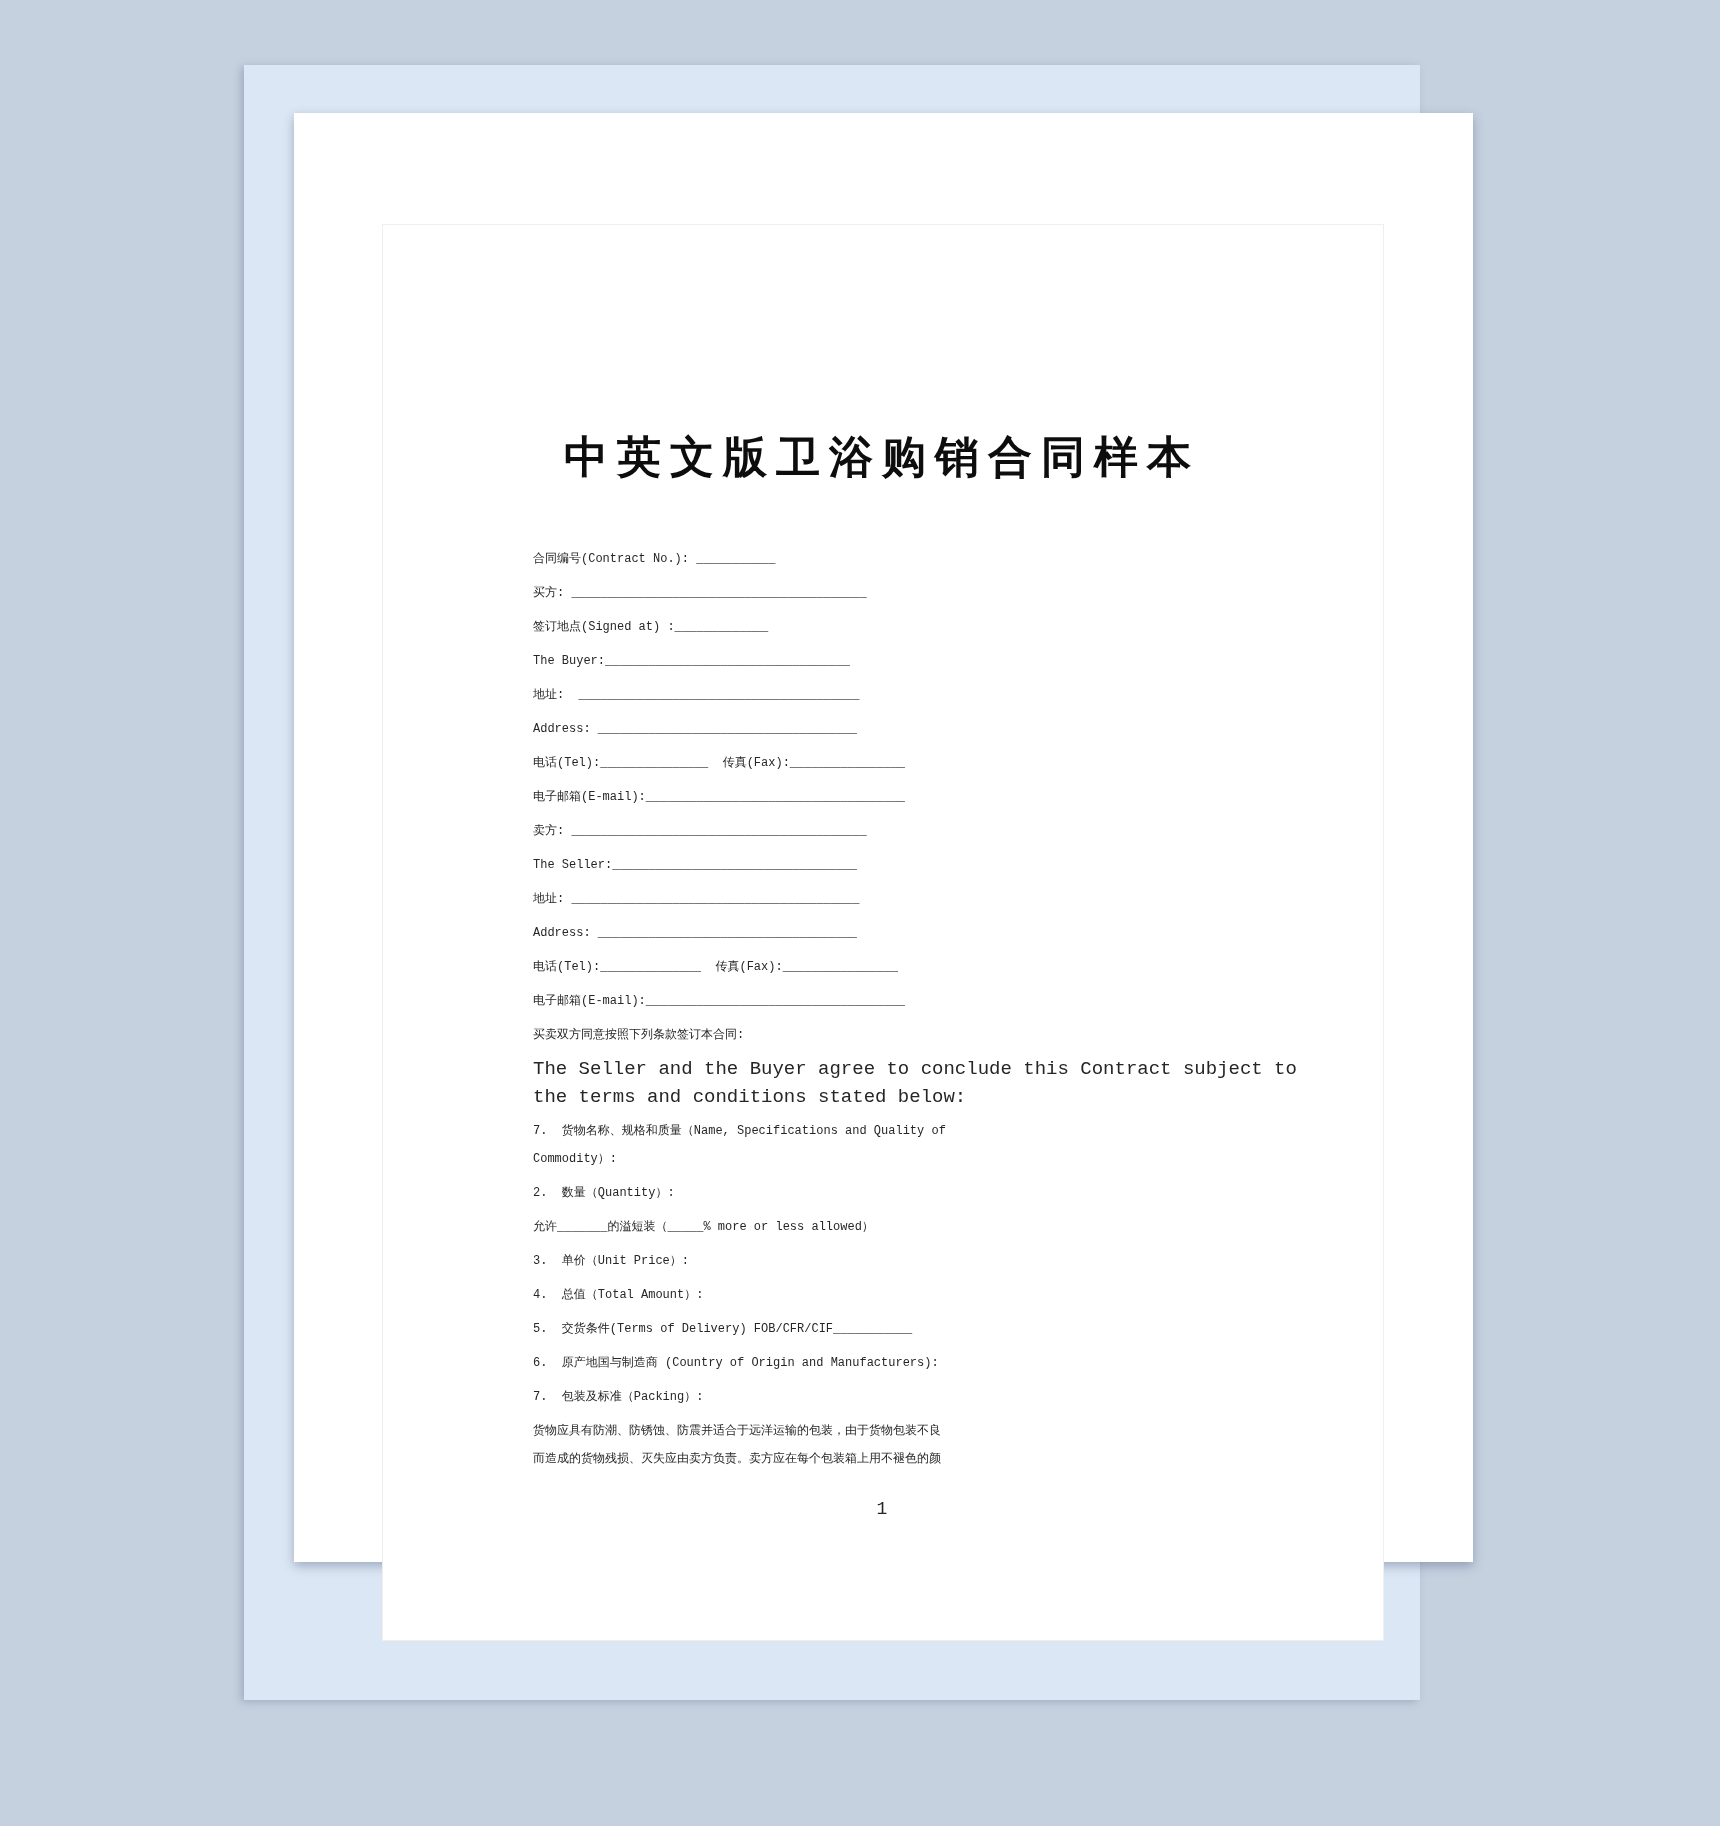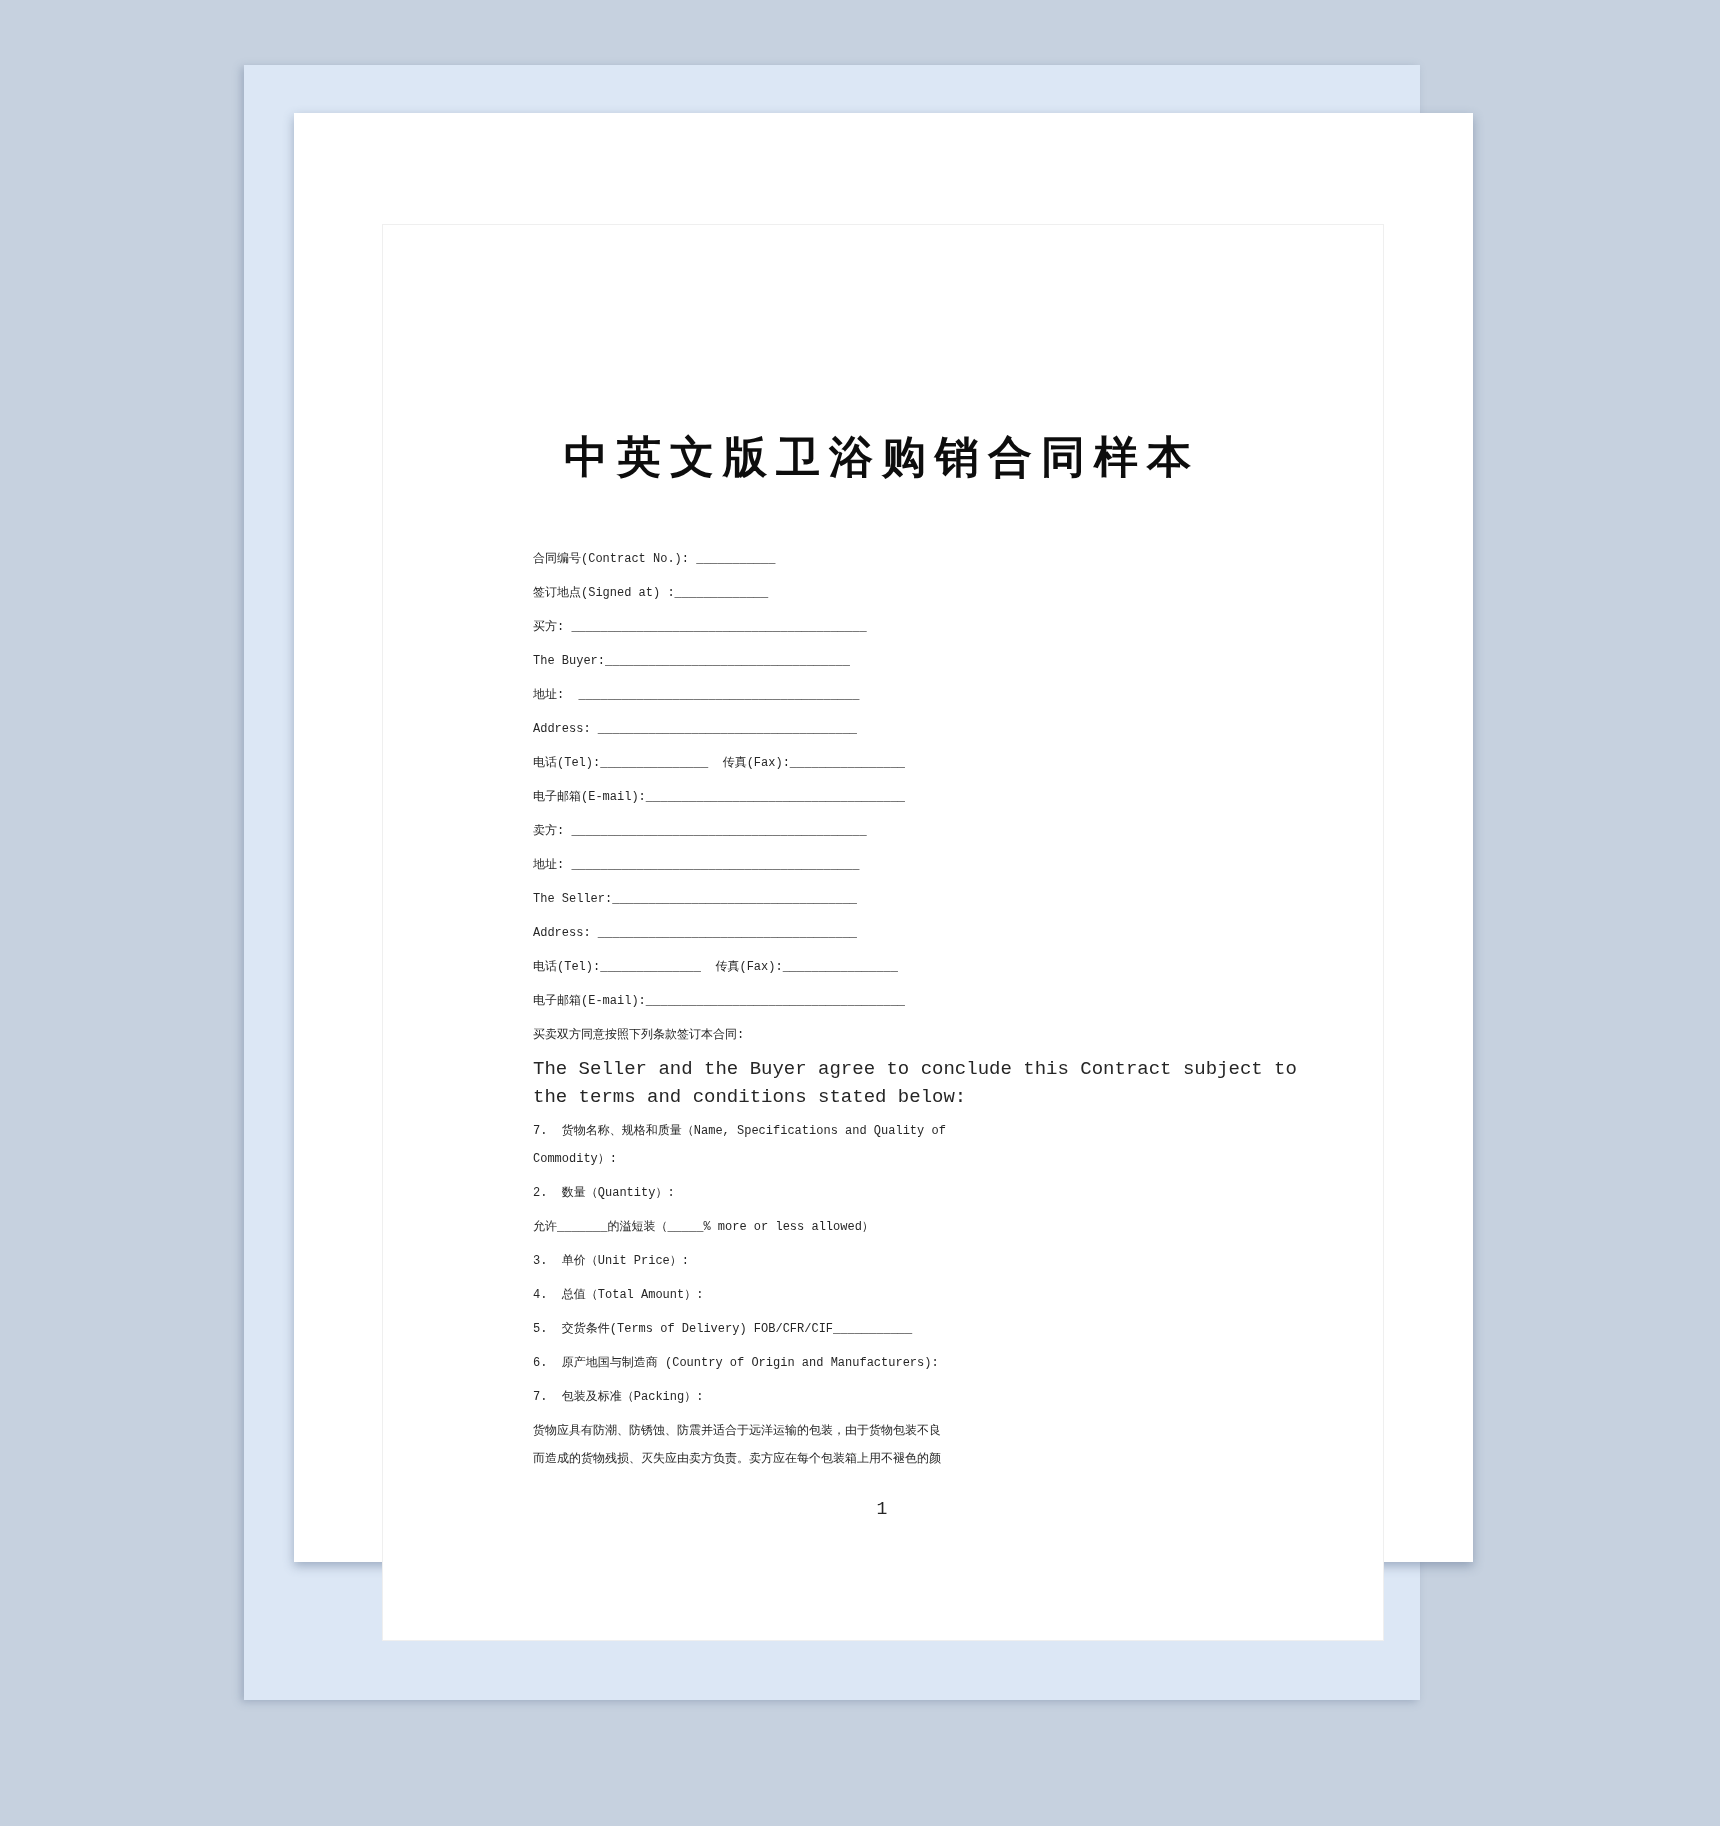--- a/index.html
+++ b/index.html
@@ -70,30 +70,30 @@
 <body>
 
 <div class="back-sheet"></div>
 
 <div class="paper">
   <div class="inner-frame"></div>
   <div class="content">
     <h1 class="doc-title">中英文版卫浴购销合同样本</h1>
     <div class="doc-body" id="doc-body">
         <p class="para">合同编号(Contract No.): ___________</p>
+        <p class="para">买方: _________________________________________</p>
         <p class="para">签订地点(Signed at) :_____________</p>
-        <p class="para">买方: _________________________________________</p>
         <p class="para">The Buyer:__________________________________</p>
         <p class="para">地址:  _______________________________________</p>
         <p class="para">Address: ____________________________________</p>
         <p class="para">电话(Tel):_______________  传真(Fax):________________</p>
         <p class="para">电子邮箱(E-mail):____________________________________</p>
         <p class="para">卖方: _________________________________________</p>
+        <p class="para">The Seller:__________________________________</p>
         <p class="para">地址: ________________________________________</p>
-        <p class="para">The Seller:__________________________________</p>
         <p class="para">Address: ____________________________________</p>
         <p class="para">电话(Tel):______________  传真(Fax):________________</p>
         <p class="para">电子邮箱(E-mail):____________________________________</p>
         <p class="para">买卖双方同意按照下列条款签订本合同:</p>
         <p class="para en">The Seller and the Buyer agree to conclude this Contract subject to
 the terms and conditions stated below:</p>
         <p class="para">7.  货物名称、规格和质量（Name, Specifications and Quality of
 Commodity）:</p>
         <p class="para">2.  数量（Quantity）:</p>
         <p class="para">允许_______的溢短装（_____% more or less allowed）</p>

